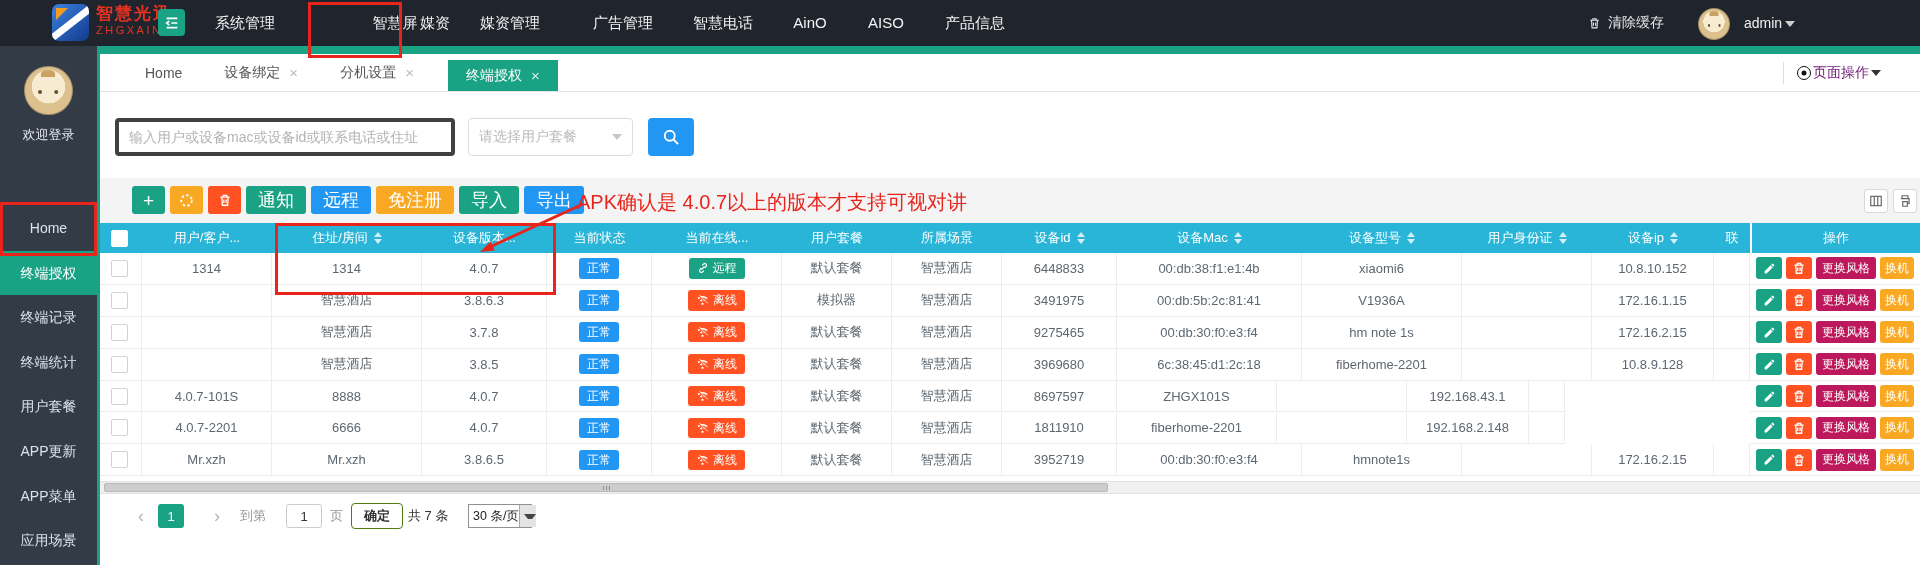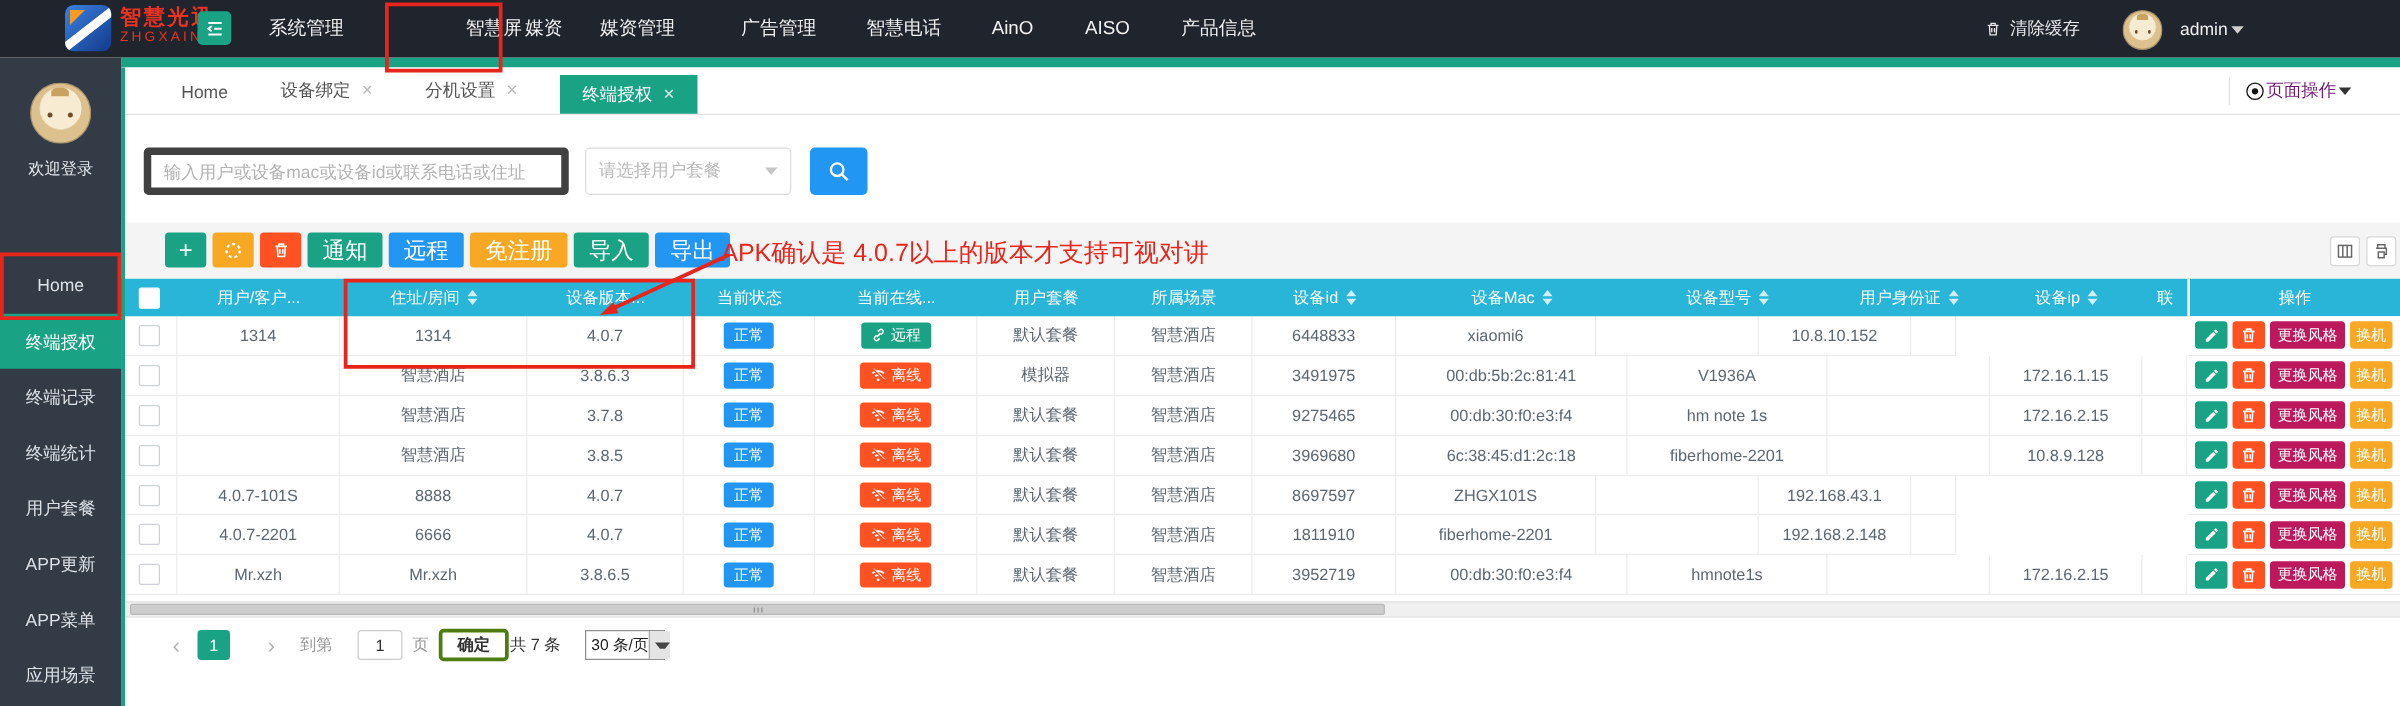--- a/index.html
+++ b/index.html
@@ -50,21 +50,21 @@
   .tab.active .tab-x{color:#d8efe9;}
   .tab-divider{position:absolute;left:1686px;top:8px;width:1px;height:22px;background:#ddd;}
   .page-op{position:absolute;left:1700px;top:0;height:37px;display:flex;align-items:center;gap:2px;
            font-size:14px;color:#701a75;cursor:pointer;}
   .radio-ic{width:12px;height:12px;border:1.6px solid #111;border-radius:50%;position:relative;display:inline-block;}
   .radio-ic::after{content:"";position:absolute;left:50%;top:50%;width:5px;height:5px;border-radius:50%;
            background:#111;transform:translate(-50%,-50%);}
   .caret-dark{border-top-color:#333;}
   
   .kw-input{position:absolute;left:115px;top:118px;width:340px;height:38px;box-sizing:border-box;
-            border:6px solid #404040;border-radius:4px;padding:0 10px;font-size:14px;color:#333;outline:none;
+            border:4px solid #404040;border-radius:4px;padding:0 10px;font-size:14px;color:#333;outline:none;
             font-family:inherit;}
   .kw-input::placeholder{color:#b3b3b3;}
   .pkg-select{position:absolute;left:468px;top:118px;width:165px;height:38px;box-sizing:border-box;
             border:1px solid #dcdcdc;border-radius:4px;display:flex;align-items:center;justify-content:space-between;
             padding:0 10px;font-size:14px;color:#bbb;cursor:pointer;background:#fff;}
   .pkg-select .caret{border-top-color:#c6c6c6;}
   .search-btn{position:absolute;left:648px;top:118px;width:46px;height:38px;border:none;border-radius:4px;
             background:#2196f3;cursor:pointer;display:flex;align-items:center;justify-content:center;}
   
   .tool-band{position:absolute;left:100px;top:178px;width:1820px;height:45px;background:#f4f4f4;}
@@ -108,21 +108,21 @@
   .hthumb::after{content:"";position:absolute;left:50%;top:2px;width:1px;height:4px;background:#8f8f8f;
       box-shadow:-3px 0 0 #8f8f8f,3px 0 0 #8f8f8f;}
   .pg{position:absolute;top:504px;height:24px;display:flex;align-items:center;font-size:13px;color:#666;}
   .pg-prev{left:138px;color:#b5b5b5;font-size:18px;cursor:pointer;}
   .pg-cur{left:158px;width:26px;height:24px;background:#1aa285;color:#fff;border-radius:3px;justify-content:center;cursor:pointer;}
   .pg-next{left:214px;color:#b5b5b5;font-size:18px;cursor:pointer;}
   .pg-goto{left:240px;color:#999;}
   .pg-input{position:absolute;left:286px;top:504px;width:36px;height:24px;box-sizing:border-box;border:1px solid #ccc;
       border-radius:3px;text-align:center;font-size:13px;color:#333;outline:none;font-family:inherit;}
   .pg-unit{left:330px;color:#999;}
-  .pg-ok{position:absolute;left:351px;top:503px;height:26px;padding:0 12px;background:#fff;border:3px solid #4d7c0f;
+  .pg-ok{position:absolute;left:351px;top:503px;height:26px;padding:0 12px;background:#fff;border:1px solid #4d7c0f;
       border-radius:4px;font-weight:bold;font-size:13px;color:#333;cursor:pointer;font-family:inherit;}
   .pg-total{left:408px;color:#333;}
   .pg-size{position:absolute;left:468px;top:504px;width:64px;height:24px;box-sizing:border-box;border:1px solid #919191;
       background:#fff;display:flex;align-items:center;cursor:pointer;}
   .pg-size span{flex:1;padding-left:4px;font-size:12.5px;color:#222;white-space:nowrap;}
   .pg-size .dd{width:16px;height:100%;background:#e4e4e4;border-left:1px solid #a8a8a8;display:flex;
       align-items:center;justify-content:center;}
   .pg-size .dd .caret{border-top-color:#444;border-left-width:4px;border-right-width:4px;border-top-width:5px;}
   
   .red-box{position:absolute;border:3px solid #e8251c;z-index:40;pointer-events:none;}
@@ -346,20 +346,21 @@
           <span class="badge b-green">
             <svg width="12" height="12" viewBox="0 0 24 24" fill="none" stroke="#fff" stroke-width="2.4">
               <path d="M9 15l6-6M8.5 12.5l-2.8 2.8a3.5 3.5 0 004.9 4.9l2.9-2.8M15.5 11.5l2.8-2.8a3.5 3.5 0 00-4.9-4.9l-2.9 2.8"></path>
             </svg>
             <i>远程</i>
           </span>
         </div>
         <div class="td" style="width: 110px;">默认套餐</div>
         <div class="td" style="width: 110px;">智慧酒店</div>
         <div class="td" style="width: 115px;">6448833</div>
+        <div class="td" style="width: 185px;">00:db:38:f1:e1:4b</div>
         <div class="td" style="width: 160px;">xiaomi6</div>
         <div class="td" style="width: 130px;"></div>
         <div class="td" style="width: 122px;">10.8.10.152</div>
         <div class="td" style="width: 36px;"></div>
       </div>
       <div class="tr" style="top: 284.9px;">
         <div class="td" style="width: 45px;">
           <span class="cb"></span>
         </div>
         <div class="td" style="width: 130px;"></div>

